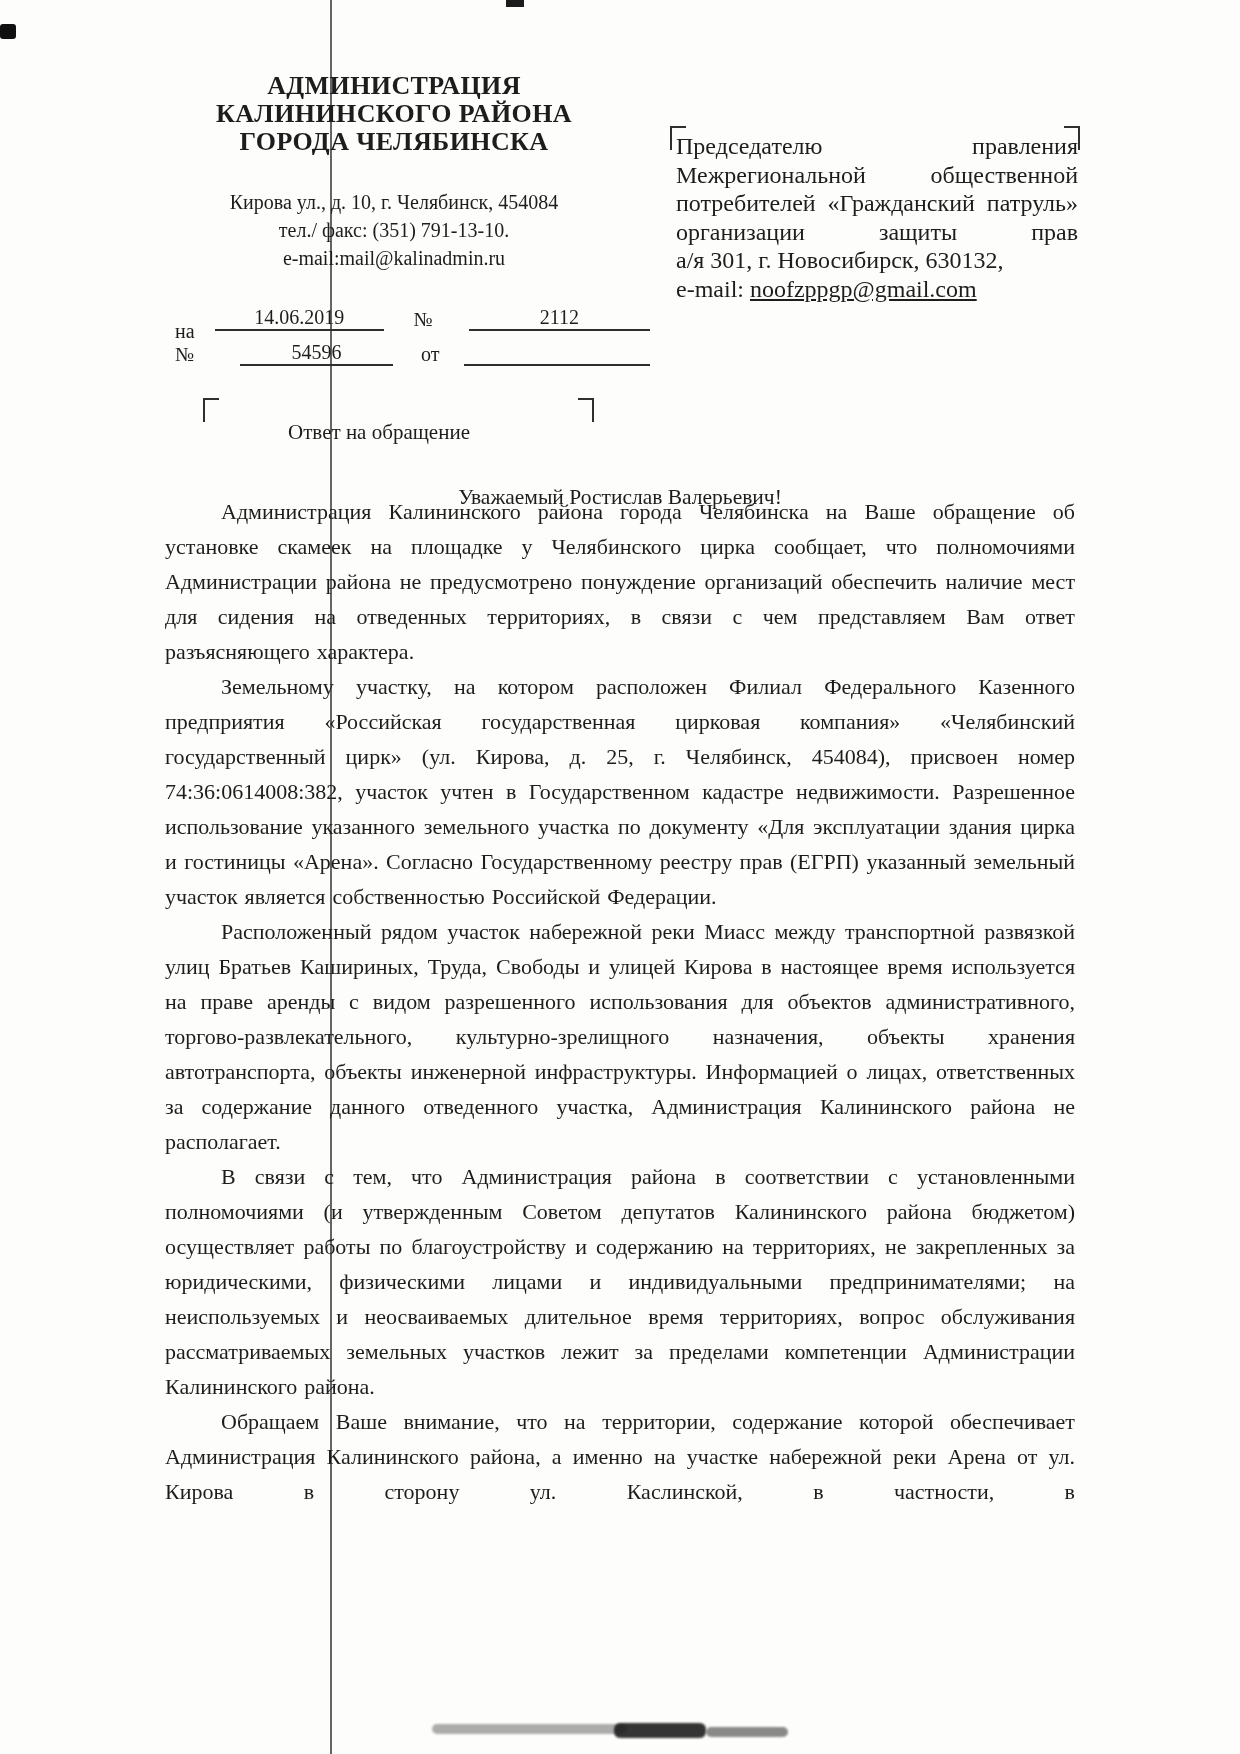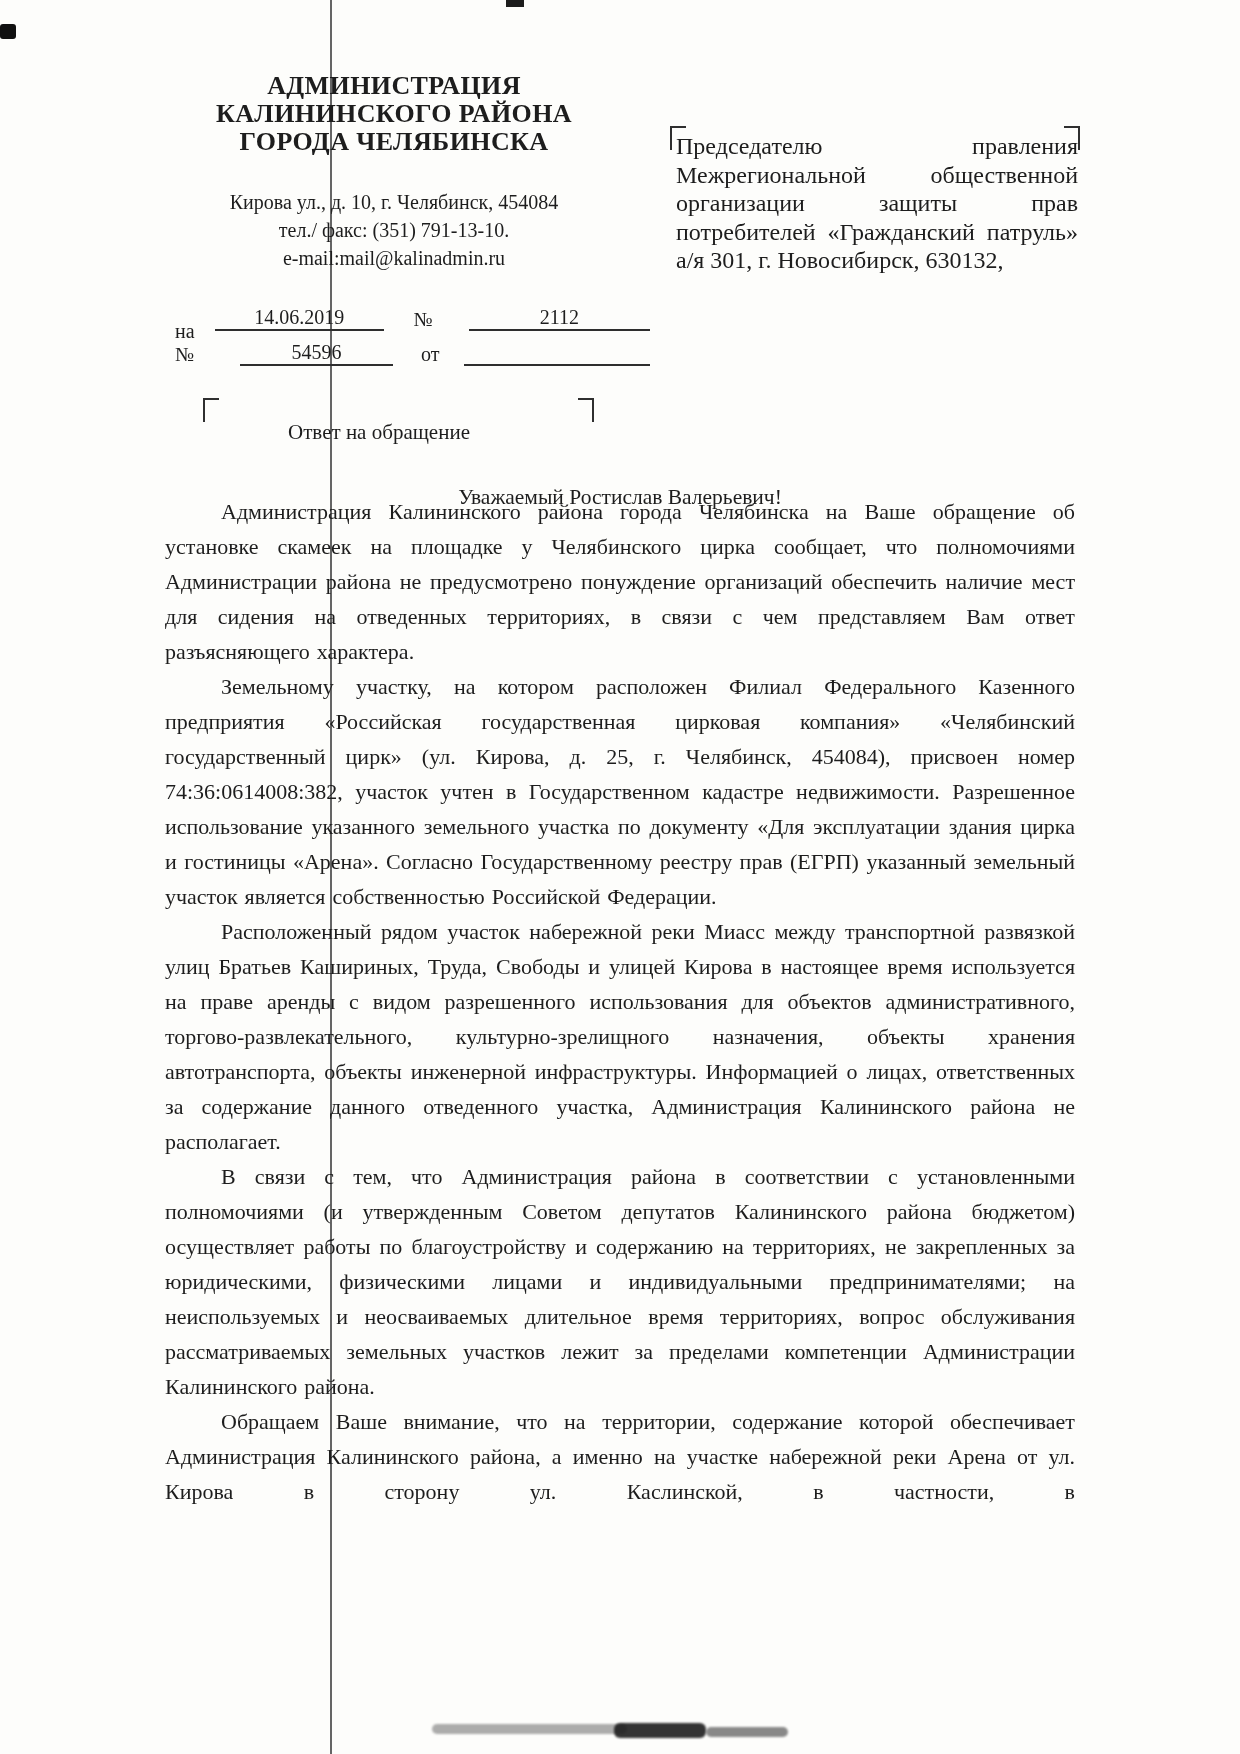--- a/index.html
+++ b/index.html
@@ -96,23 +96,27 @@
   </div>
 
   <span class="corner c-addr-left"></span>
   <span class="corner c-addr-right"></span>
   <span class="corner c-low-left"></span>
   <span class="corner c-low-right"></span>
 
   <div class="addressee">
     <div class="addr-line just">Председателю правления</div>
     <div class="addr-line just">Межрегиональной общественной</div>
+    <div class="addr-line just">потребителей «Гражданский патруль»</div>
     <div class="addr-line just">организации защиты прав</div>
-    <div class="addr-line just">потребителей «Гражданский патруль»</div>
     <div class="addr-line">а/я 301, г. Новосибирск, 630132,</div>
+    <div class="addr-line">
+      <span>e-mail:</span>
+      <span class="email-link">noofzppgp@gmail.com</span>
+    </div>
   </div>
 
   <div class="subject">Ответ на обращение</div>
   <div class="salutation">Уважаемый Ростислав Валерьевич!</div>
 
   <div class="letter-body">
     <p>Администрация Калининского района города Челябинска на Ваше обращение об установке скамеек на площадке у Челябинского цирка сообщает, что полномочиями Администрации района не предусмотрено понуждение организаций обеспечить наличие мест для сидения на отведенных территориях, в связи с чем представляем Вам ответ разъясняющего характера.</p>
     <p>Земельному участку, на котором расположен Филиал Федерального Казенного предприятия «Российская государственная цирковая компания» «Челябинский государственный цирк» (ул. Кирова, д. 25, г. Челябинск, 454084), присвоен номер 74:36:0614008:382, участок учтен в Государственном кадастре недвижимости. Разрешенное использование указанного земельного участка по документу «Для эксплуатации здания цирка и гостиницы «Арена». Согласно Государственному реестру прав (ЕГРП) указанный земельный участок является собственностью Российской Федерации.</p>
     <p>Расположенный рядом участок набережной реки Миасс между транспортной развязкой улиц Братьев Кашириных, Труда, Свободы и улицей Кирова в настоящее время используется на праве аренды с видом разрешенного использования для объектов административного, торгово-развлекательного, культурно-зрелищного назначения, объекты хранения автотранспорта, объекты инженерной инфраструктуры. Информацией о лицах, ответственных за содержание данного отведенного участка, Администрация Калининского района не располагает.</p>
     <p>В связи с тем, что Администрация района в соответствии с установленными полномочиями (и утвержденным Советом депутатов Калининского района бюджетом) осуществляет работы по благоустройству и содержанию на территориях, не закрепленных за юридическими, физическими лицами и индивидуальными предпринимателями; на неиспользуемых и неосваиваемых длительное время территориях, вопрос обслуживания рассматриваемых земельных участков лежит за пределами компетенции Администрации Калининского района.</p>

